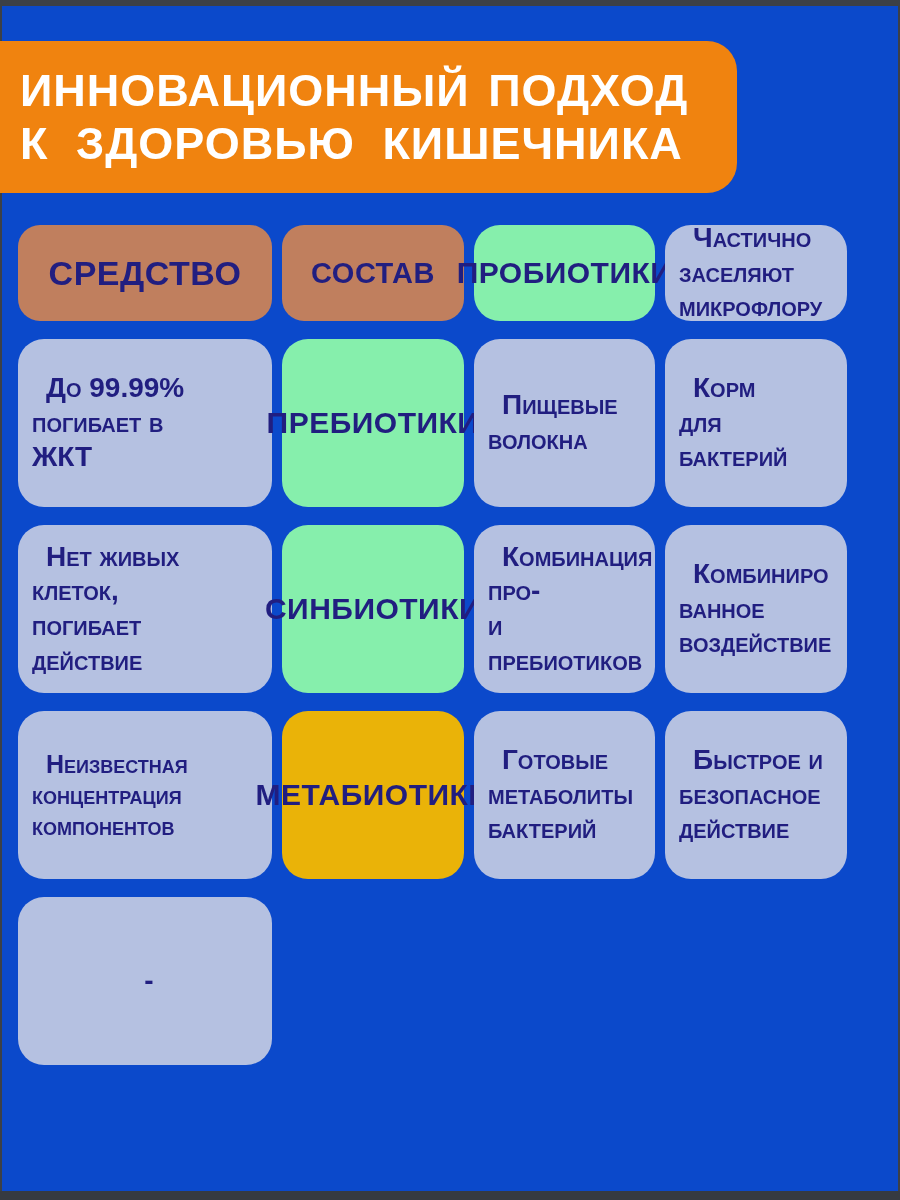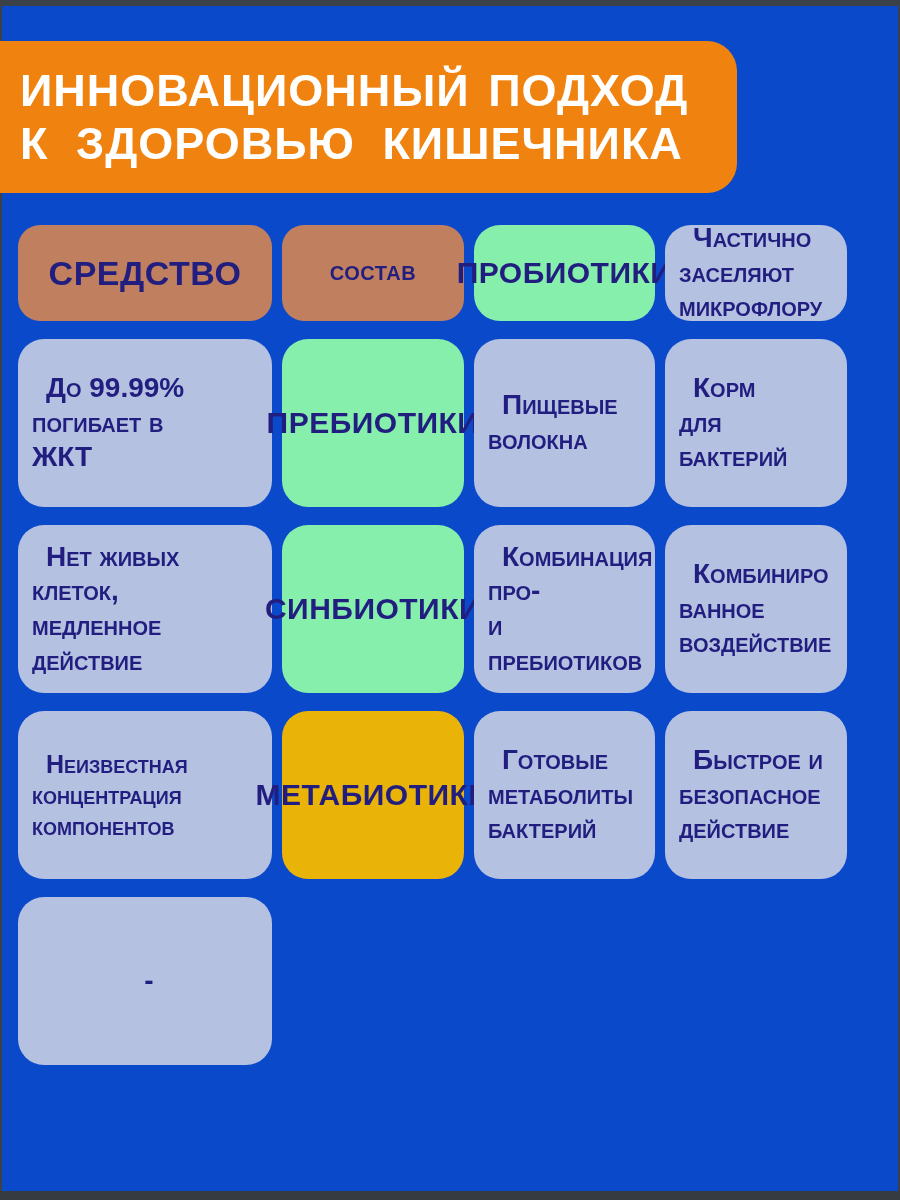--- a/index.html
+++ b/index.html
@@ -32,21 +32,21 @@
     display:grid;
     grid-template-columns:254px 182px 181px 182px;
     grid-template-rows:96px 168px 168px 168px 168px;
     gap:18px 10px;
   }
   .box{
     box-sizing:border-box;border-radius:26px;
     display:flex;align-items:center;justify-content:center;
     color:#211e80;font-weight:bold;
   }
-  .hdr{background:#c07f5e;border-radius:22px;font-size:20px;letter-spacing:0.5px;}
+  .hdr{background:#c07f5e;border-radius:22px;font-size:29px;letter-spacing:0.5px;}
   .hdr.c1{font-size:34px;}
   .hdr.c3{font-size:31px;}
   .hdr.c4{font-size:25px;}
   .rowlabel{background:#86efac;font-size:30px;letter-spacing:0.5px;}
   .rowlabel.highlight{background:#eab308;}
   .cell{
     background:#b5c1e1;justify-content:flex-start;
     padding:10px 6px 10px 14px;
   }
   .cell-text{
@@ -97,21 +97,21 @@
 волокна</span>
     </div>
     <div class="box cell">
       <span class="cell-text">Корм
 для
 бактерий</span>
     </div>
     <div class="box cell">
       <span class="cell-text">Нет живых
 клеток,
-медленное
+погибает
 действие</span>
     </div>
 
     <div class="box rowlabel">СИНБИОТИКИ</div>
     <div class="box cell">
       <span class="cell-text">Комбинация
 про-
 и
 пребиотиков</span>
     </div>

